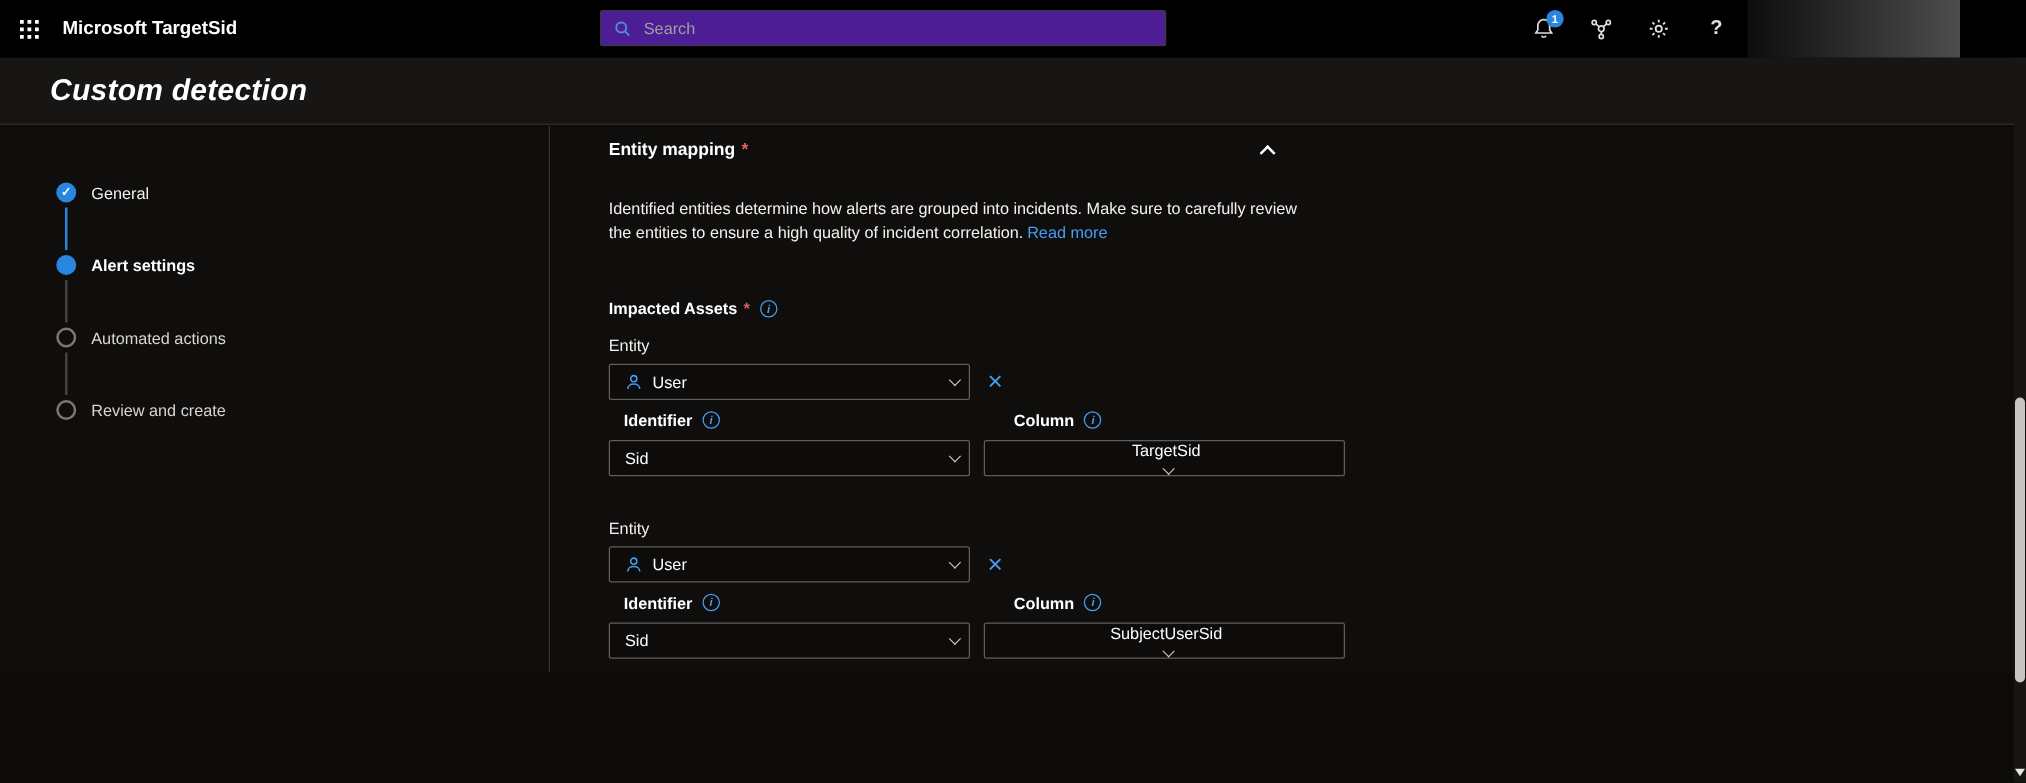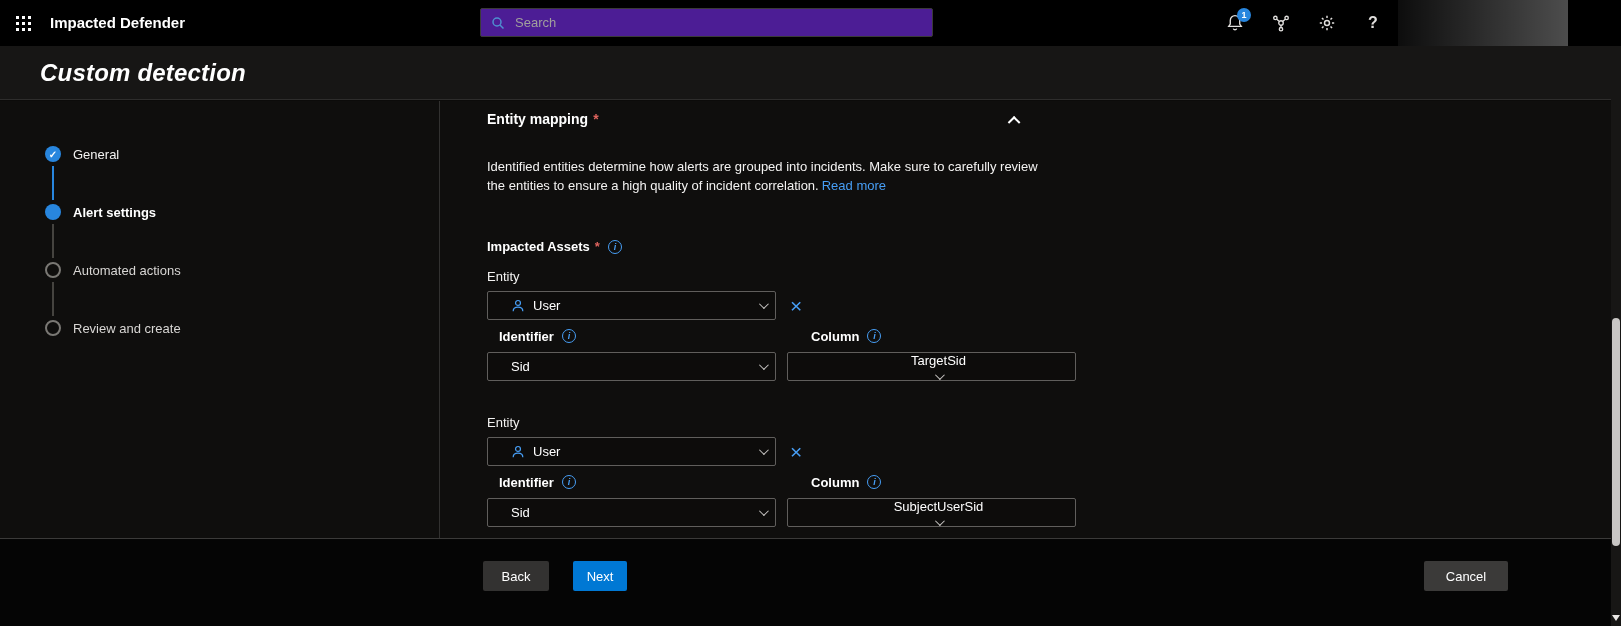--- a/index.html
+++ b/index.html
@@ -54,21 +54,21 @@
   .collapse-btn { position:absolute; left:516px; top:6px; width:24px; height:24px; background:none; border:none; cursor:pointer; display:flex; align-items:center; justify-content:center; }
   .chev-up { width:9px; height:9px; border-left:2px solid #fff; border-top:2px solid #fff; transform:rotate(45deg) translate(1px,3px); }
   .desc { margin:31px 0 0; width:552px; font-size:13px; line-height:18.5px; color:#f3f2f1; }
   .link { color:#479ef5; cursor:pointer; text-decoration:none; margin-left:3px; }
   .label-row { display:flex; align-items:center; font-size:13px; font-weight:700; color:#fff; }
   .impacted { margin-top:44px; }
   .info-icon { width:14px; height:14px; border:1px solid #479ef5; border-radius:50%; color:#479ef5; font-size:9px; font-style:italic; font-weight:700; display:inline-flex; align-items:center; justify-content:center; margin-left:8px; cursor:pointer; flex:none; }
   .entity-label { margin-top:15px; font-size:13px; color:#f3f2f1; }
   .entity-label.second { margin-top:34px; }
   .entity-row { display:flex; align-items:center; margin-top:7px; }
-  .dd { width:289px; height:29px; border:1px solid #605e5c; border-radius:2px; background:#0d0c0b; display:flex; align-items:center; padding:0 9px 0 23px; font-size:13px; color:#fff; cursor:pointer; }
+  .dd { width:289px; height:29px; border:1px solid #605e5c; border-radius:2px; background:#0d0c0b; display:flex; align-items:center; padding:0 9px 0 12px; font-size:13px; color:#fff; cursor:pointer; }
   .dd .person { margin-right:8px; display:flex; }
   .dd .val { flex:1; }
   .chev-down { width:7px; height:7px; border-right:1.6px solid #c8c6c4; border-bottom:1.6px solid #c8c6c4; transform:rotate(45deg) translateY(-2px); flex:none; }
   .x-btn { margin-left:14px; background:none; border:none; color:#479ef5; font-size:21px; line-height:1; font-weight:400; cursor:pointer; padding:0; font-family:inherit; }
   .two-col { display:flex; margin-top:7px; height:18px; align-items:center; }
   .two-col .col { width:300px; display:flex; align-items:center; font-size:13px; font-weight:700; color:#fff;margin-left:12px; }
   .two-col .col:last-child { width:auto; }
   .dd-row { display:flex; margin-top:7px; }
   .dd-row .dd + .dd { margin-left:11px;flex-direction:column; }
 
@@ -96,21 +96,21 @@
           <div></div>
           <div></div>
           <div></div>
           <div></div>
           <div></div>
           <div></div>
           <div></div>
           <div></div>
       </span>
     </button>
-    <div class="app-title">Impacted Defender</div>
+    <div class="app-title">Microsoft TargetSid</div>
 
     <div class="searchbox">
       <svg width="14" height="14" viewBox="0 0 14 14" fill="none" stroke="#4f8fd0" stroke-width="1.5">
         <circle cx="6" cy="6" r="4"></circle>
           <path d="M9 9l3.5 3.5"></path>
       </svg>
       <input placeholder="Search" style="">
     </div>
 
     <div class="topbar-icons">
@@ -267,24 +267,19 @@
         </div>
         <div class="dd">
           <span class="val">SubjectUserSid</span>
           <span class="chev-down"></span>
         </div>
       </div>
 
     </main>
   </div>
 
-  <footer class="footer">
-    <button class="btn btn-back">Back</button>
-    <button class="btn btn-next">Next</button>
-    <button class="btn btn-cancel">Cancel</button>
-  </footer>
 
   <div class="scrollbar">
     <div class="scroll-thumb"></div>
     <div class="scroll-arrow-down"></div>
   </div>
 
 </div>
 
 </body></html>

